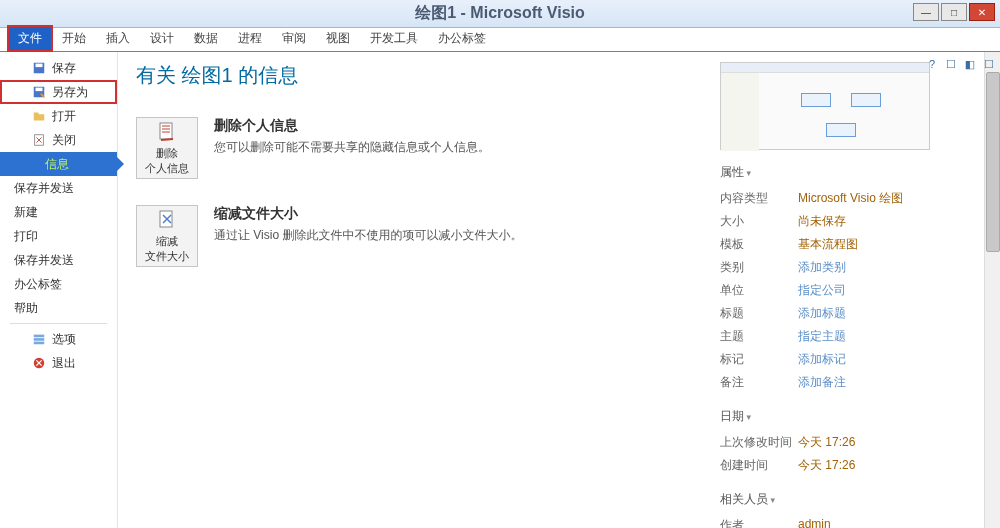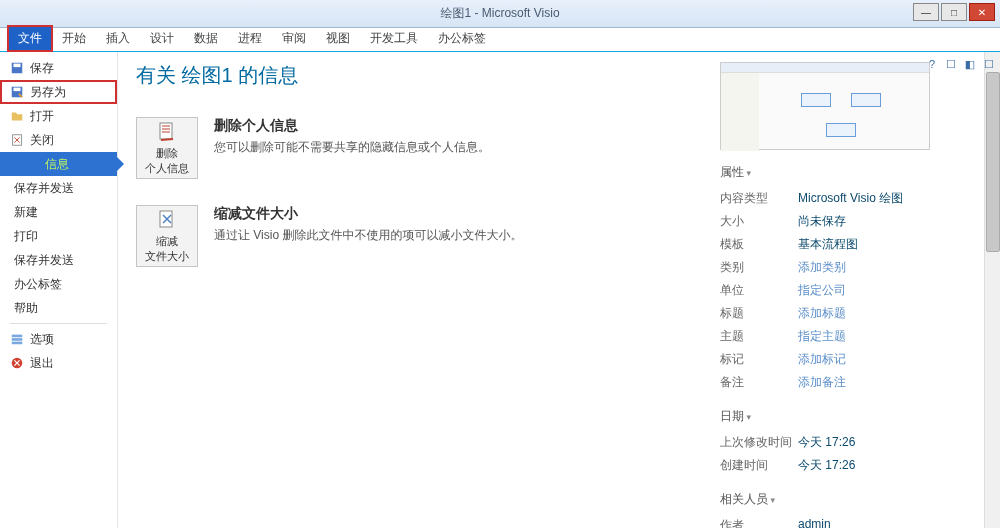--- a/index.html
+++ b/index.html
@@ -1,30 +1,30 @@
 <!DOCTYPE html>
 <html><head>
 <meta charset="utf-8">
 <style>
 *{margin:0;padding:0;box-sizing:border-box;font-family:"Microsoft YaHei","SimSun",sans-serif;}
 body{width:1000px;height:528px;background:#fff;overflow:hidden;font-size:12px;color:#333;}
 .titlebar{height:28px;background:linear-gradient(#e8f0fb,#d6e5f5);display:flex;align-items:center;justify-content:center;position:relative;border-bottom:1px solid #a0b8d8;}
-.titlebar-text{color:#4a5a72;font-size:12px;}
+.titlebar-text{color:#4a5a72;font-size:16px;font-weight:bold;}
 .winbtns{position:absolute;right:5px;top:3px;display:flex;gap:2px;}
 .winbtn{width:26px;height:18px;display:flex;align-items:center;justify-content:center;font-size:10px;border:1px solid #888;background:#e8e8e8;cursor:pointer;}
 .winbtn.close{background:#d14836;color:#fff;border-color:#a02010;}
 .helpbtns{position:absolute;right:3px;top:28px;display:flex;gap:3px;z-index:5;}
 .helpbtn{width:16px;height:16px;display:flex;align-items:center;justify-content:center;font-size:11px;color:#3a6ea5;cursor:pointer;}
 .ribbon-tabs{height:24px;background:#fff;display:flex;align-items:flex-end;border-bottom:1px solid #0ea5e9;padding-left:8px;position:relative;}
 .rtab{padding:4px 10px;font-size:12px;color:#444;cursor:pointer;}
 .rtab.file{background:#1e62c8;color:#fff;outline:2px solid #d03030;outline-offset:-1px;}
 .main{display:flex;height:476px;}
 .sidebar{width:118px;background:#fff;border-right:1px solid #e5e5e5;padding-top:4px;}
 .sbitem{height:24px;display:flex;align-items:center;padding-left:14px;gap:6px;font-size:12px;color:#333;cursor:pointer;}
-.sbitem.icon-item{padding-left:10px;}
+.sbitem.icon-item{padding-left:32px;}
 .sbitem.selected{background:#2d72d0;color:#bef264;position:relative;padding-left:45px;}
 .sbitem.selected::after{content:"";position:absolute;right:-7px;top:5px;border-left:7px solid #2d72d0;border-top:7px solid transparent;border-bottom:7px solid transparent;}
 .sbitem.highlighted{outline:2px solid #d03030;outline-offset:-2px;}
 .sbsep{height:1px;background:#ddd;margin:3px 10px;}
 .sbicon{width:14px;height:14px;display:inline-block;}
 .content{flex:1;display:flex;padding:10px 20px 10px 18px;gap:30px;overflow:auto;}
 .leftcol{flex:1;}
 .page-title{font-size:20px;color:#0369a1;margin-bottom:28px;font-weight:normal;}
 .action-block{display:flex;gap:16px;margin-bottom:26px;align-items:flex-start;}
 .action-btn{width:62px;height:62px;border:1px solid #c5c5c5;background:#f3f3f3;display:flex;flex-direction:column;align-items:center;justify-content:center;gap:2px;font-size:11px;color:#333;cursor:pointer;text-align:center;line-height:1.2;}
@@ -34,21 +34,21 @@
 .rightcol{width:260px;}
 .thumb{width:210px;height:88px;border:1px solid #ccc;margin-bottom:14px;background:#fafafa;position:relative;}
 .thumb .t-toolbar{height:10px;background:#e8eef7;border-bottom:1px solid #ddd;}
 .thumb .t-side{position:absolute;left:0;top:10px;width:38px;height:78px;background:#f5f5f0;}
 .thumb .t-boxes{position:absolute;left:80px;top:30px;}
 .tbox{width:30px;height:14px;border:1px solid #6a9edb;background:#eaf2fc;position:absolute;}
 .section-h{font-size:12px;color:#555;margin:8px 0 6px;}
 .section-h::after{content:" ▾";font-size:9px;color:#888;}
 .proprow{display:flex;padding:3px 0;font-size:12px;}
 .proplabel{width:78px;color:#666;}
-.propval{color:#0c4a6e;}
+.propval{color:#a16207;}
 .propval.link{color:#5a8ec8;}
 .scrollbar{position:absolute;right:0;top:52px;width:16px;height:476px;background:#f0f0f0;border-left:1px solid #ddd;}
 .scroll-thumb{width:14px;height:180px;background:#c8c8c8;border:1px solid #aaa;margin:20px auto 0;border-radius:2px;}
 </style>
 </head>
 <body>
 
 <div class="titlebar">
   <span class="titlebar-text">绘图1 - Microsoft Visio</span>
   <div class="winbtns">

